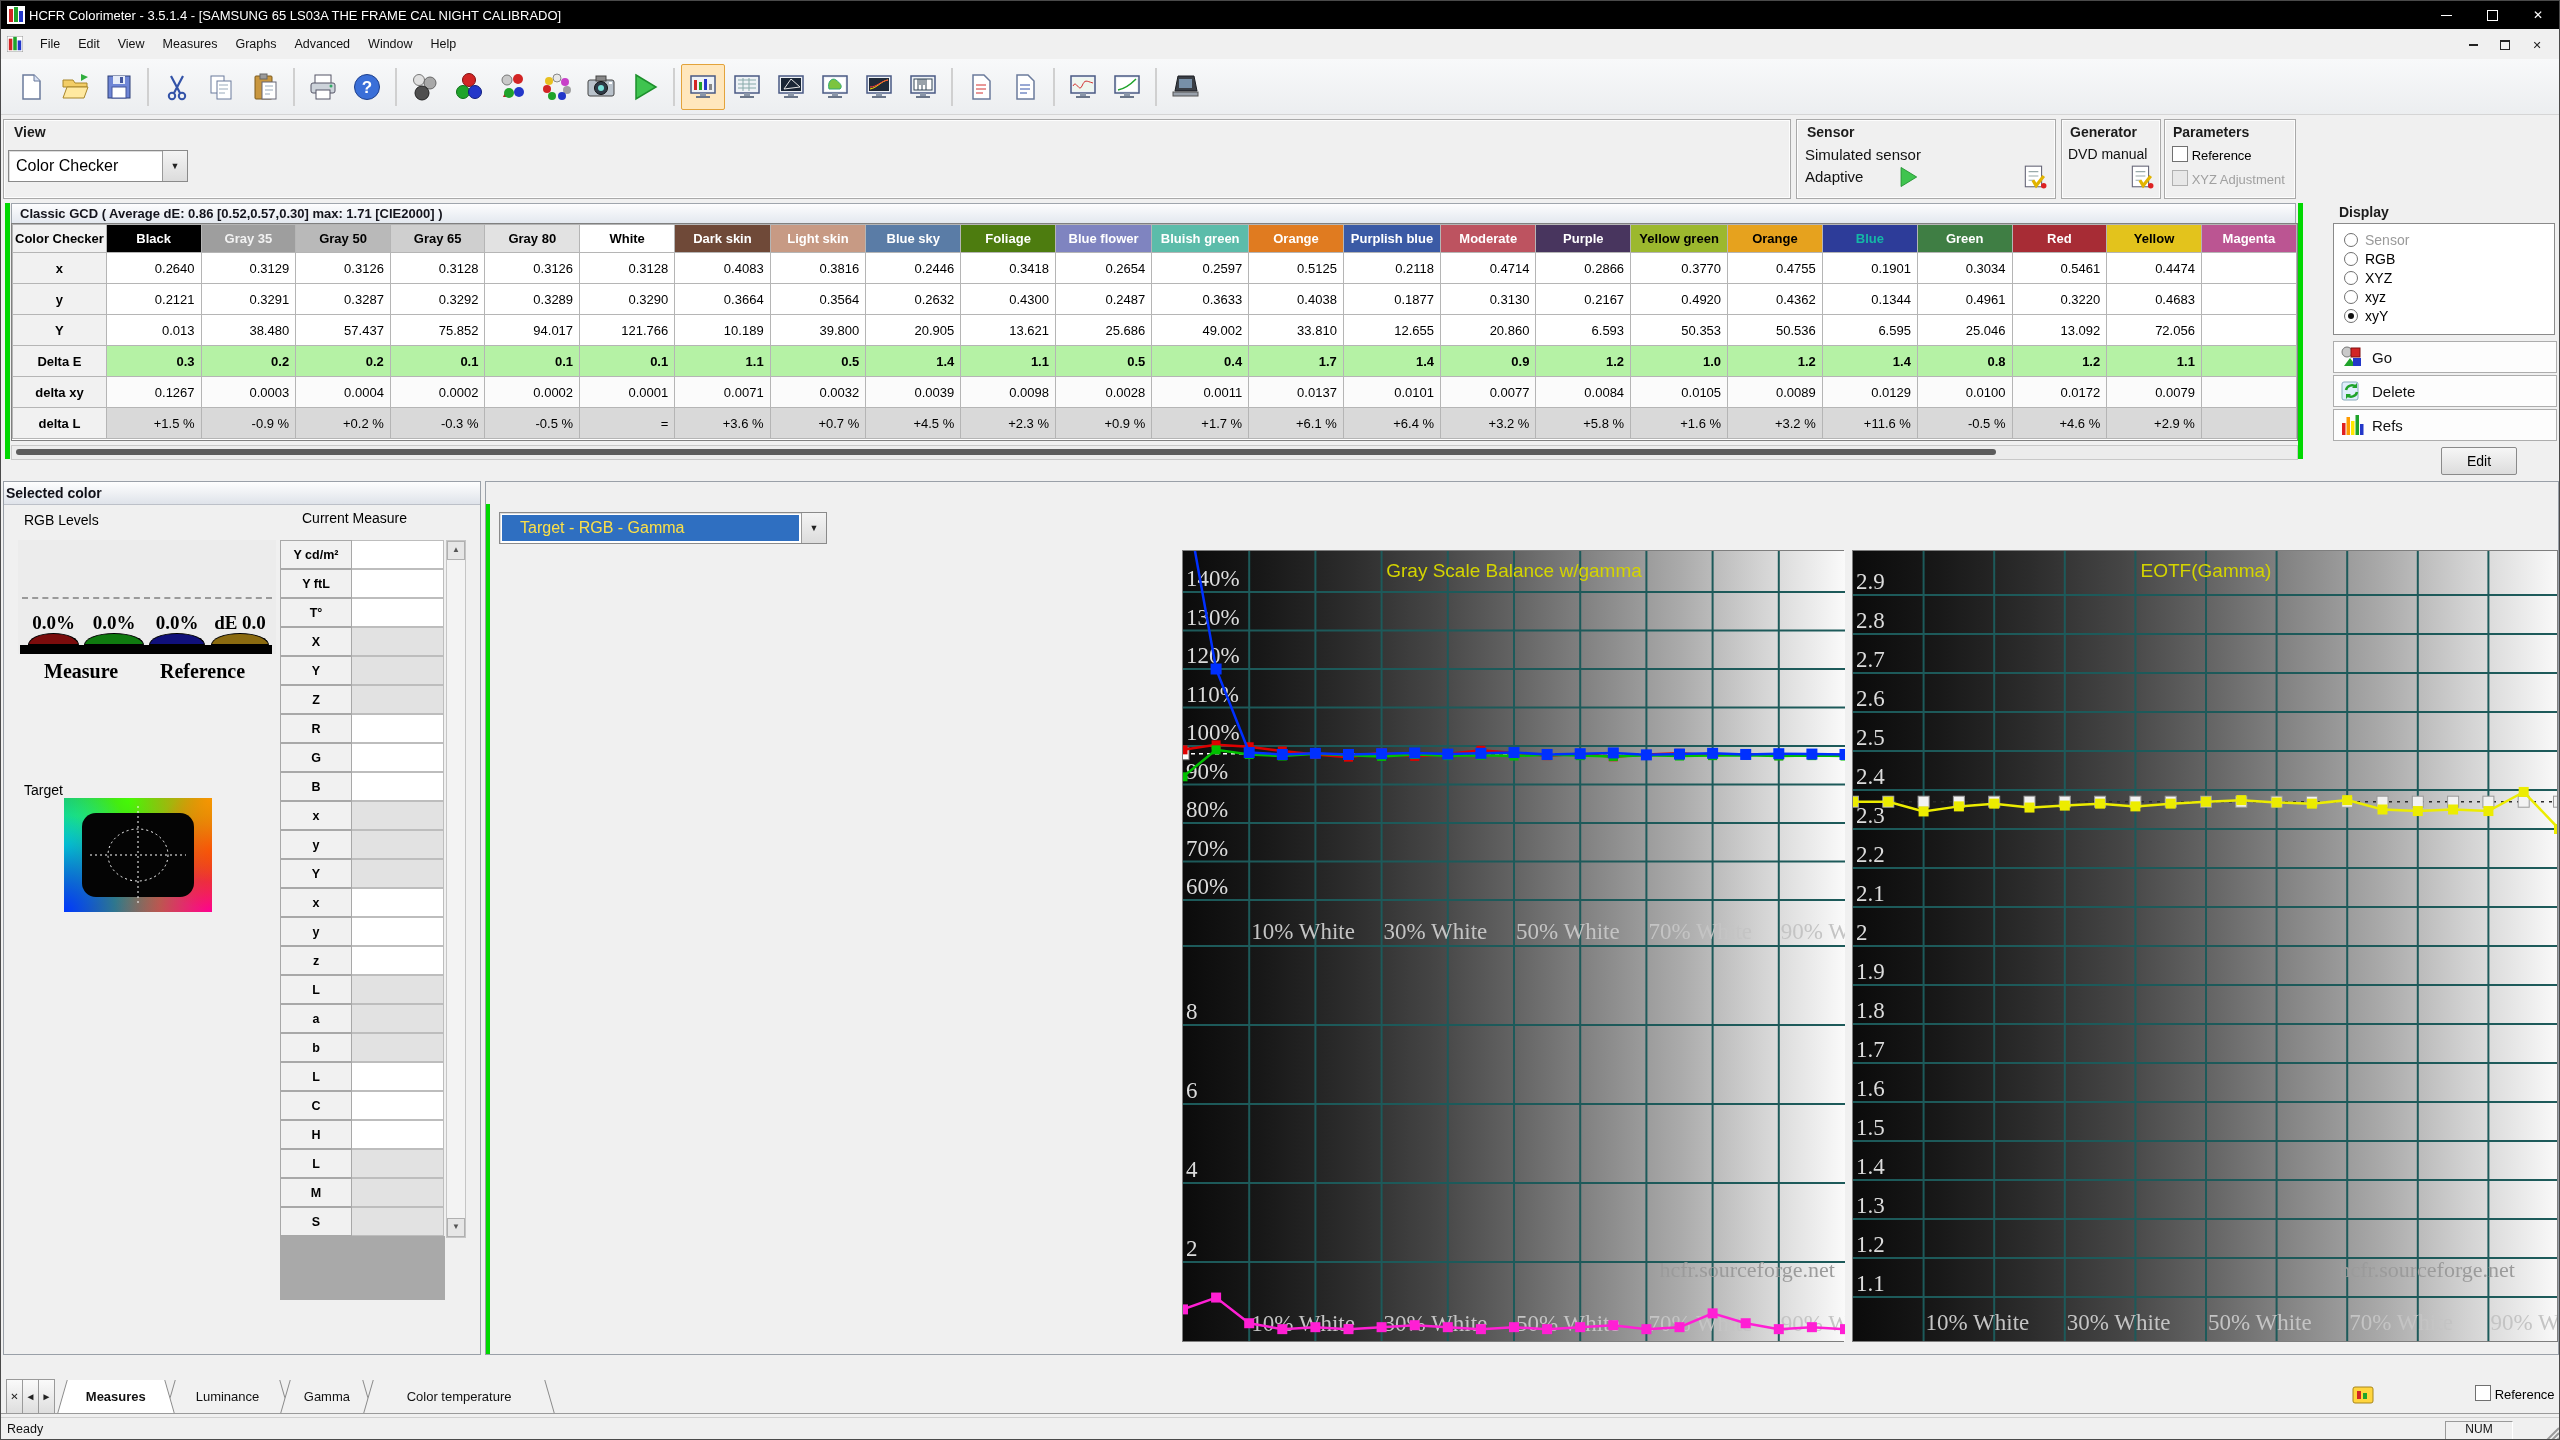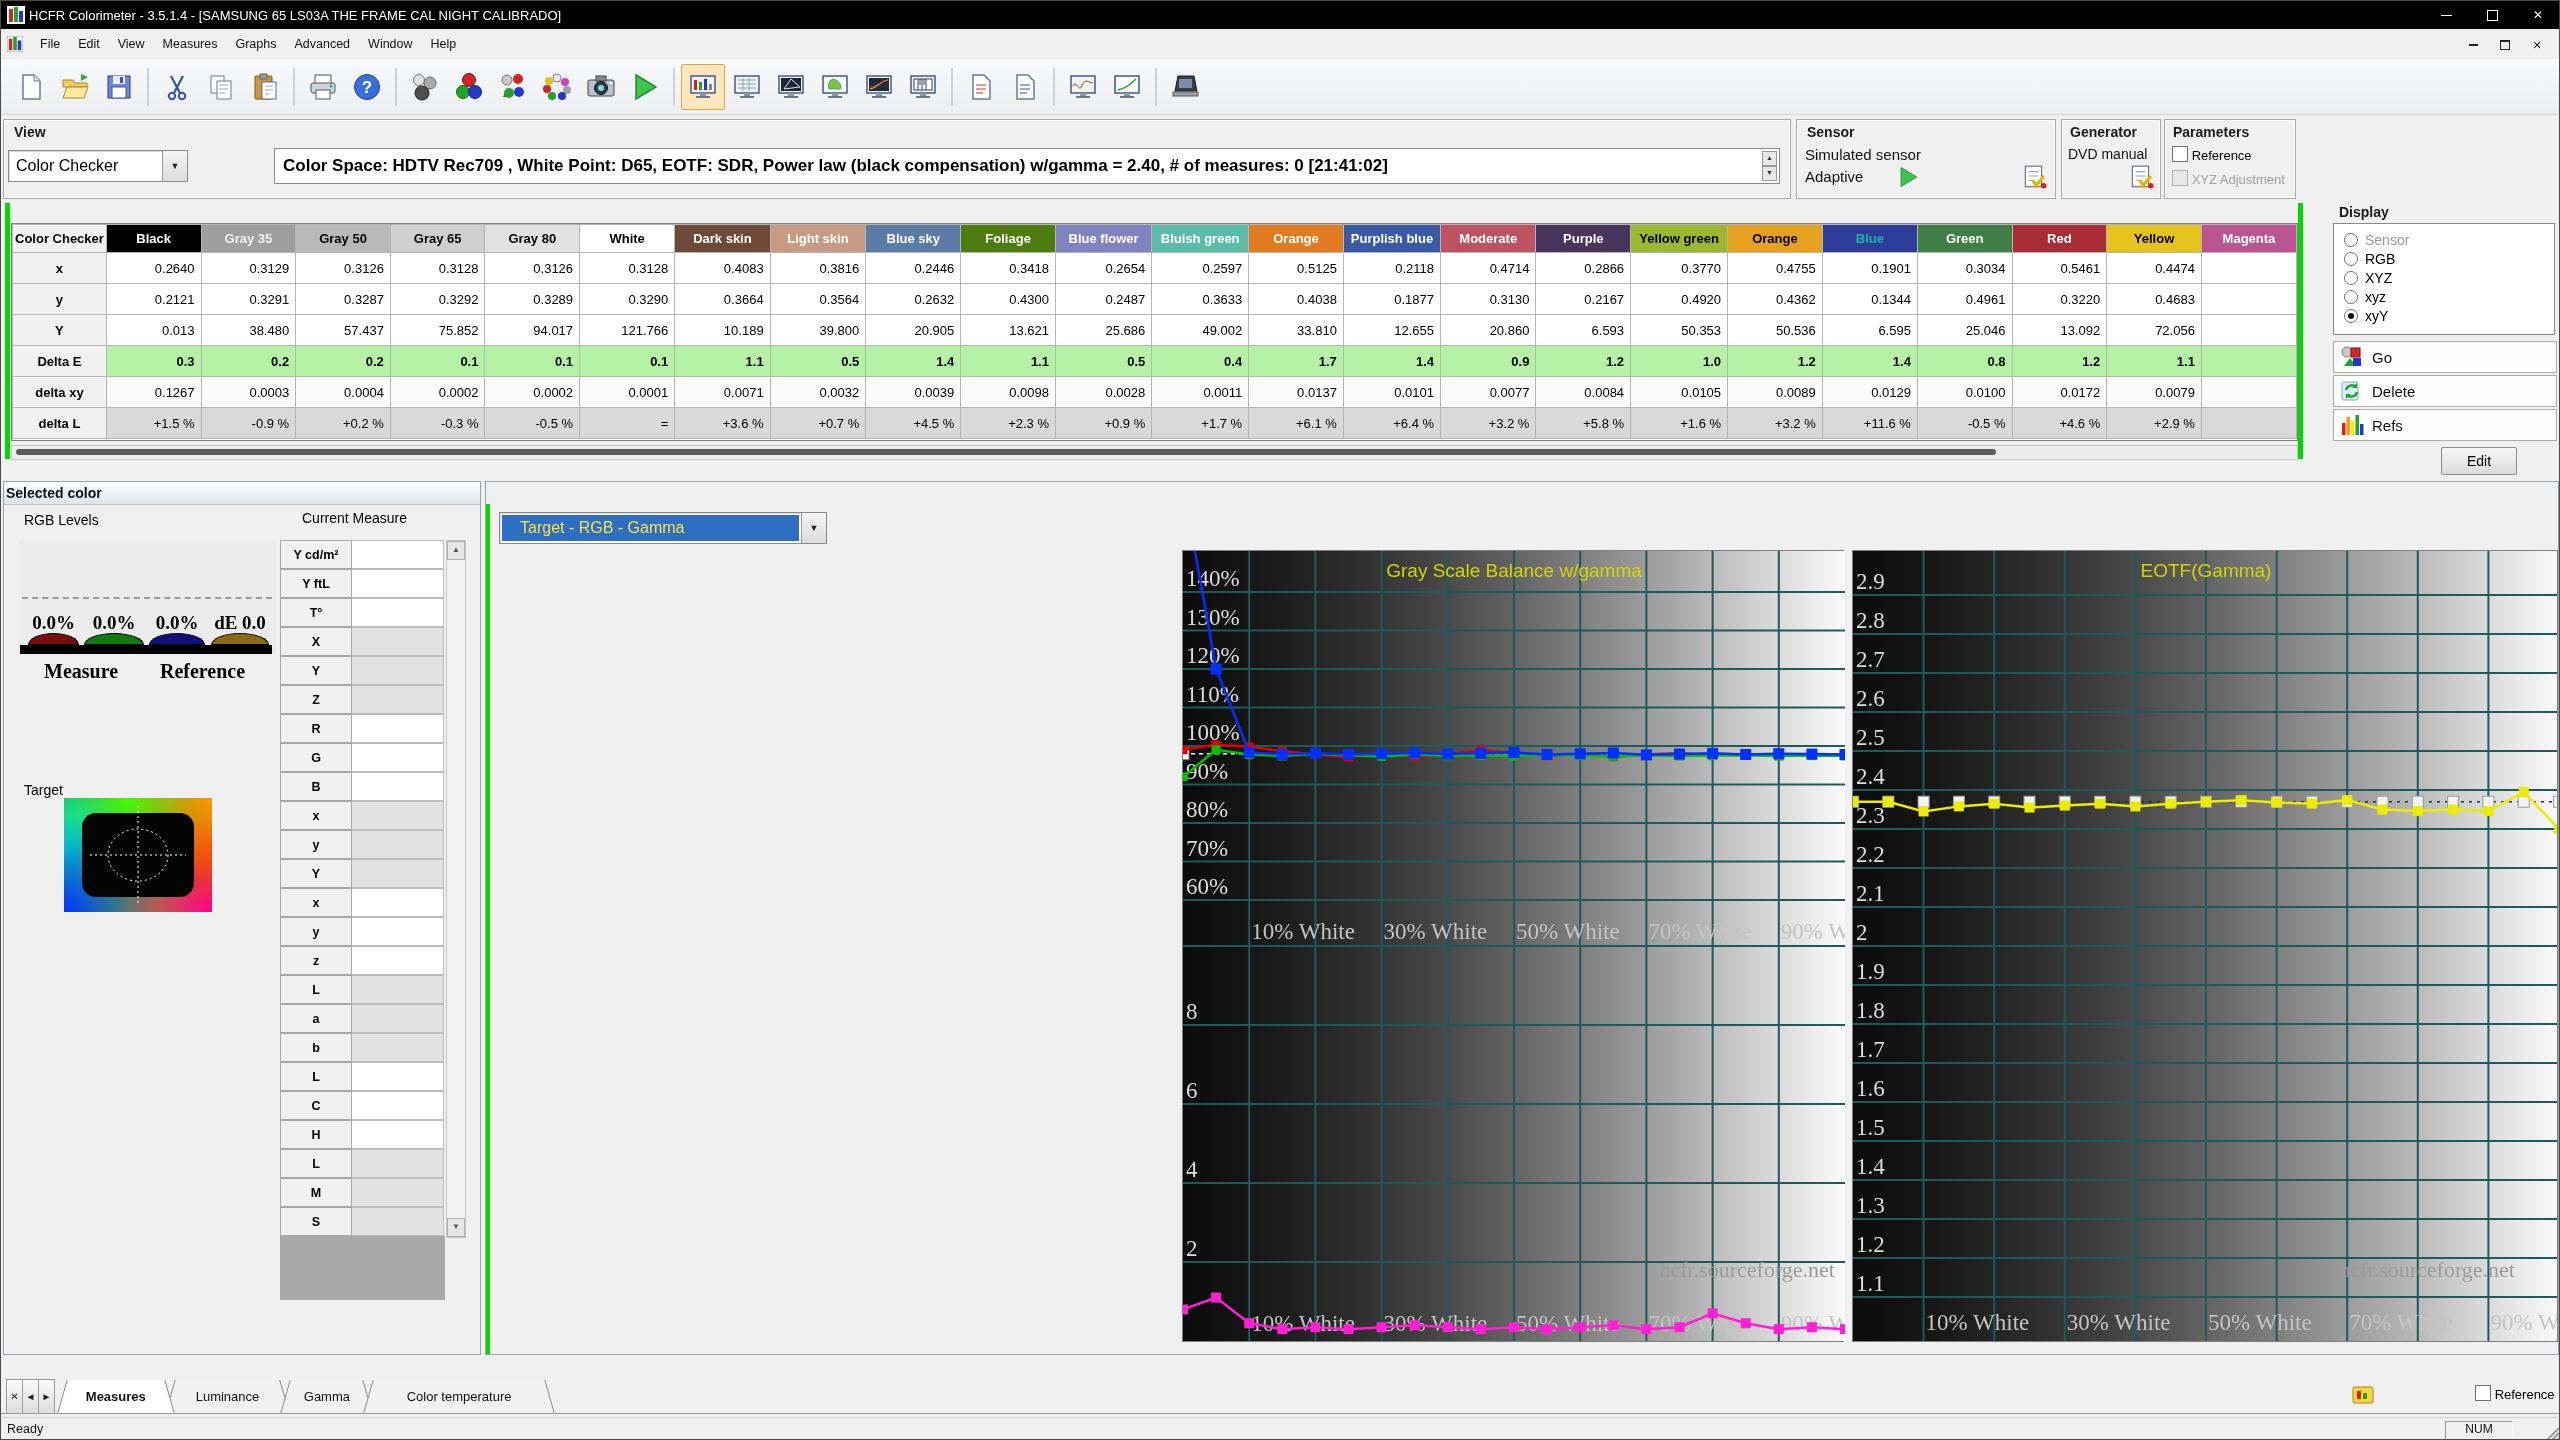--- a/index.html
+++ b/index.html
@@ -352,27 +352,20 @@
         </svg>
       </div>
     </div>
 
   <div class="abs gbox" style="left:2px;top:118px;width:1786px;height:78px">
     <div class="gcap" style="position:absolute;left:10px;top:4px">View</div>
     <div class="combo" style="position:absolute;left:4px;top:30px;width:178px;height:30px">
       <span class="ctext">Color Checker</span>
       <span class="carrow">▼</span>
     </div>
-    <div class="infobar" style="position:absolute;left:270px;top:28px;width:1504px;height:34px">
-      <span class="itext">Color Space: HDTV Rec709 , White Point: D65, EOTF:  SDR, Power law (black compensation) w/gamma = 2.40, # of measures: 0 [21:41:02]</span>
-      <span class="spin">
-        <span class="spinb">▲</span>
-        <span class="spinb">▼</span>
-      </span>
-    </div>
   </div>
 
   <div class="abs gbox" style="left:1795px;top:118px;width:258px;height:78px">
     <div class="gcap" style="position:absolute;left:10px;top:4px">Sensor</div>
     <div class="pline" style="position:absolute;left:8px;top:26px">Simulated sensor</div>
     <div class="pline" style="position:absolute;left:8px;top:48px">Adaptive</div>
     <svg style="position:absolute;left:98px;top:44px" width="26" height="26" viewBox="0 0 30 30">
         <path d="M7 4l18 11L7 26z" fill="#3fc44f" stroke="#1d8f2c"></path>
       </svg>
     <svg style="position:absolute;left:224px;top:44px" width="26" height="26" viewBox="0 0 24 24">
@@ -396,20 +389,21 @@
 
   <div class="abs gbox" style="left:2163px;top:118px;width:130px;height:78px">
     <div class="gcap" style="position:absolute;left:8px;top:4px">Parameters</div>
     <div style="position:absolute;left:7px;top:26px;font-size:13px"><span class="cbx"></span> <span>Reference</span></div>
     <div style="position:absolute;left:7px;top:50px;font-size:13px;color:#a0a0a0"><span class="cbx dis"></span> <span>XYZ Adjustment</span></div>
   </div>
 
   <div class="abs greenstrip" style="left:4px;top:202px;width:5px;height:256px"></div>
   <div class="abs greenstrip" style="left:2297px;top:202px;width:5px;height:256px"></div>
 
+  <div class="abs tblcap" style="left:10px;top:202px;width:2285px;height:20px">Classic GCD ( Average dE: 0.86 [0.52,0.57,0.30] max: 1.71 [CIE2000] )</div>
   <div class="abs tblwrap" style="left:10px;top:222px;width:2285px;height:216px">
     <table class="ttable" id="cc-table">
         <tbody>
           <tr class="hrow">
             <td class="rlab" style="width:90px">Color Checker</td>
             <td style="width:98px;background:#000000;color:#ffffff">Black</td>
             <td style="width:98px;background:#9e9e9e;color:#f2f2f2">Gray 35</td>
             <td style="width:98px;background:#b9b9b9;color:#000000">Gray 50</td>
             <td style="width:98px;background:#cfcfcf;color:#000000">Gray 65</td>
             <td style="width:98px;background:#e2e2e2;color:#000000">Gray 80</td>

